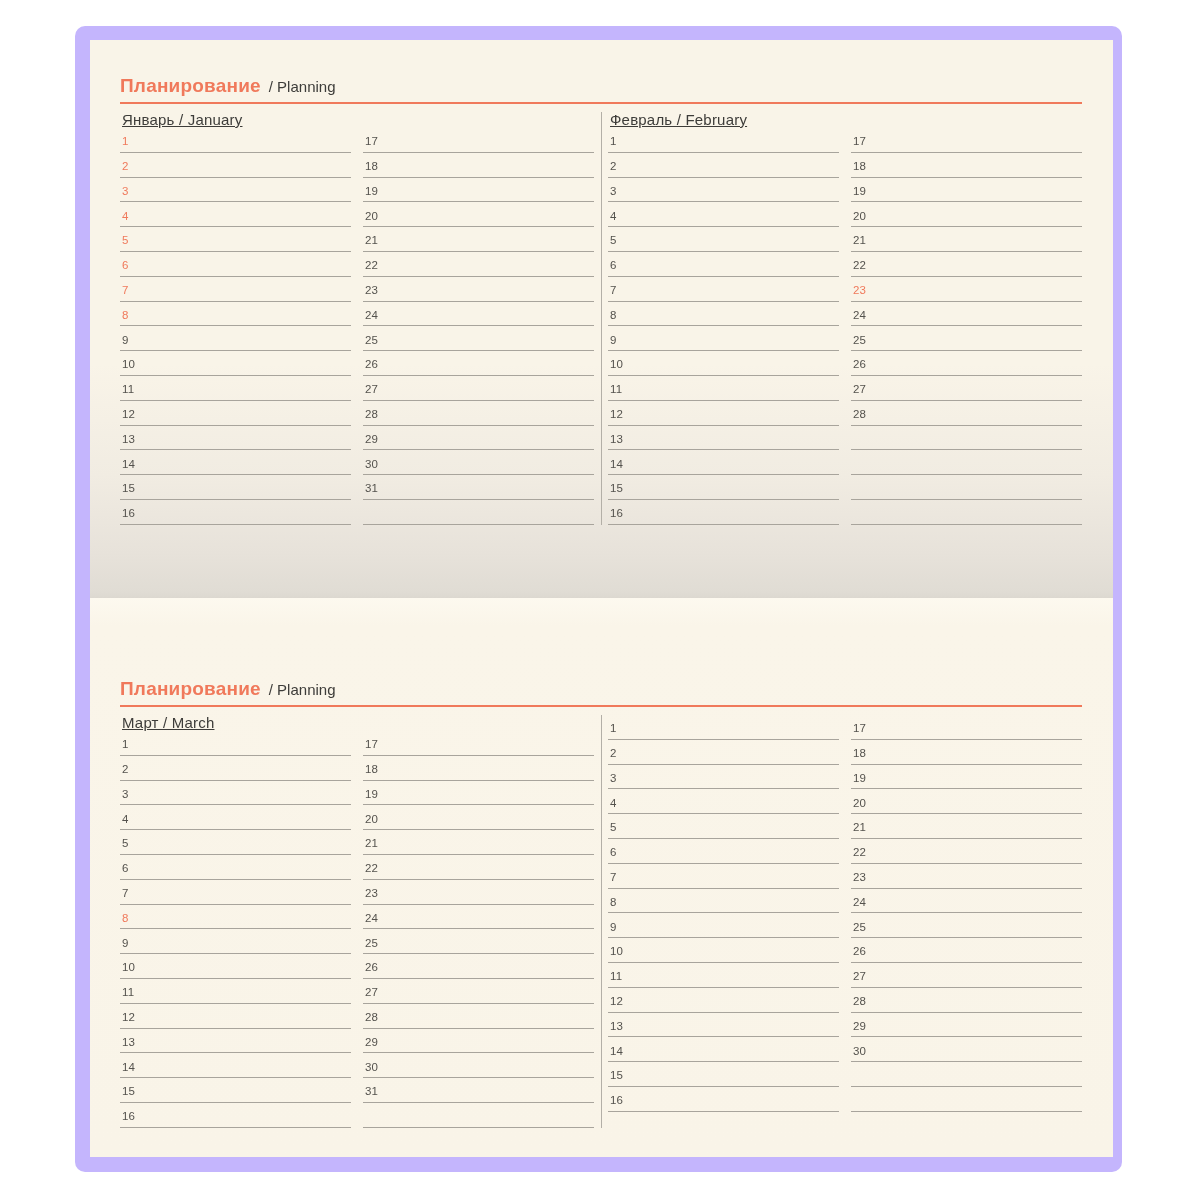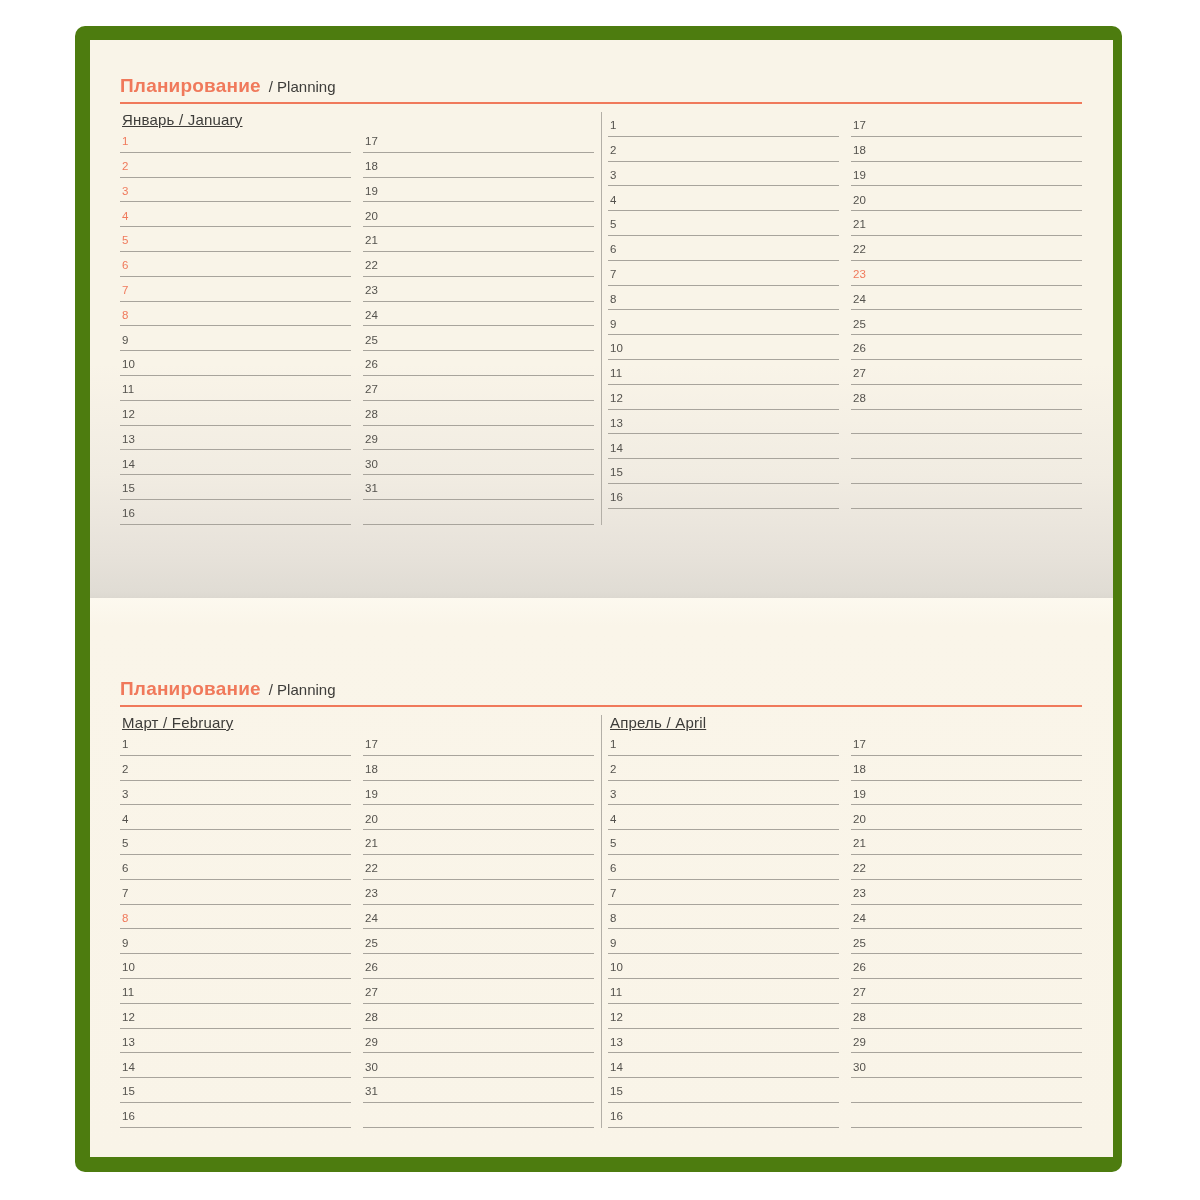--- a/index.html
+++ b/index.html
@@ -17,21 +17,21 @@
     height: 1200px;
     overflow: hidden;
   }
   
   .notebook {
     position: absolute;
     left: 75px;
     top: 26px;
     width: 1047px;
     height: 1146px;
-    background: #4d7c0f;
+    background: #c4b5fd;
     border-radius: 10px;
   }
   .page {
     position: absolute;
     left: 15px;
     width: 1023px;
     overflow: hidden;
   }
   .page-top {
     top: 14px;
@@ -229,20 +229,21 @@
                   <div class="row">
                     <span class="num">31</span>
                   </div>
                   <div class="row">
                     <span class="num"></span>
                   </div>
                 </div>
               </div>
             </div>
             <div class="month">
+              <div class="month-title">Февраль / February</div>
               <div class="cols">
                 <div class="col">
                   <div class="row">
                     <span class="num">1</span>
                   </div>
                   <div class="row">
                     <span class="num">2</span>
                   </div>
                   <div class="row">
                     <span class="num">3</span>
@@ -345,21 +346,21 @@
 
     <div class="page page-bottom">
       <div class="sheet">
         <div class="page-header">
           <span class="ph-ru">Планирование</span>
           <span class="ph-en">/ Planning</span>
         </div>
         <div class="rule"></div>
         <div class="months">
             <div class="month">
-              <div class="month-title">Март / February</div>
+              <div class="month-title">Март / March</div>
               <div class="cols">
                 <div class="col">
                   <div class="row">
                     <span class="num">1</span>
                   </div>
                   <div class="row">
                     <span class="num">2</span>
                   </div>
                   <div class="row">
                     <span class="num">3</span>
@@ -450,21 +451,20 @@
                   <div class="row">
                     <span class="num">31</span>
                   </div>
                   <div class="row">
                     <span class="num"></span>
                   </div>
                 </div>
               </div>
             </div>
             <div class="month">
-              <div class="month-title">Апрель / April</div>
               <div class="cols">
                 <div class="col">
                   <div class="row">
                     <span class="num">1</span>
                   </div>
                   <div class="row">
                     <span class="num">2</span>
                   </div>
                   <div class="row">
                     <span class="num">3</span>

